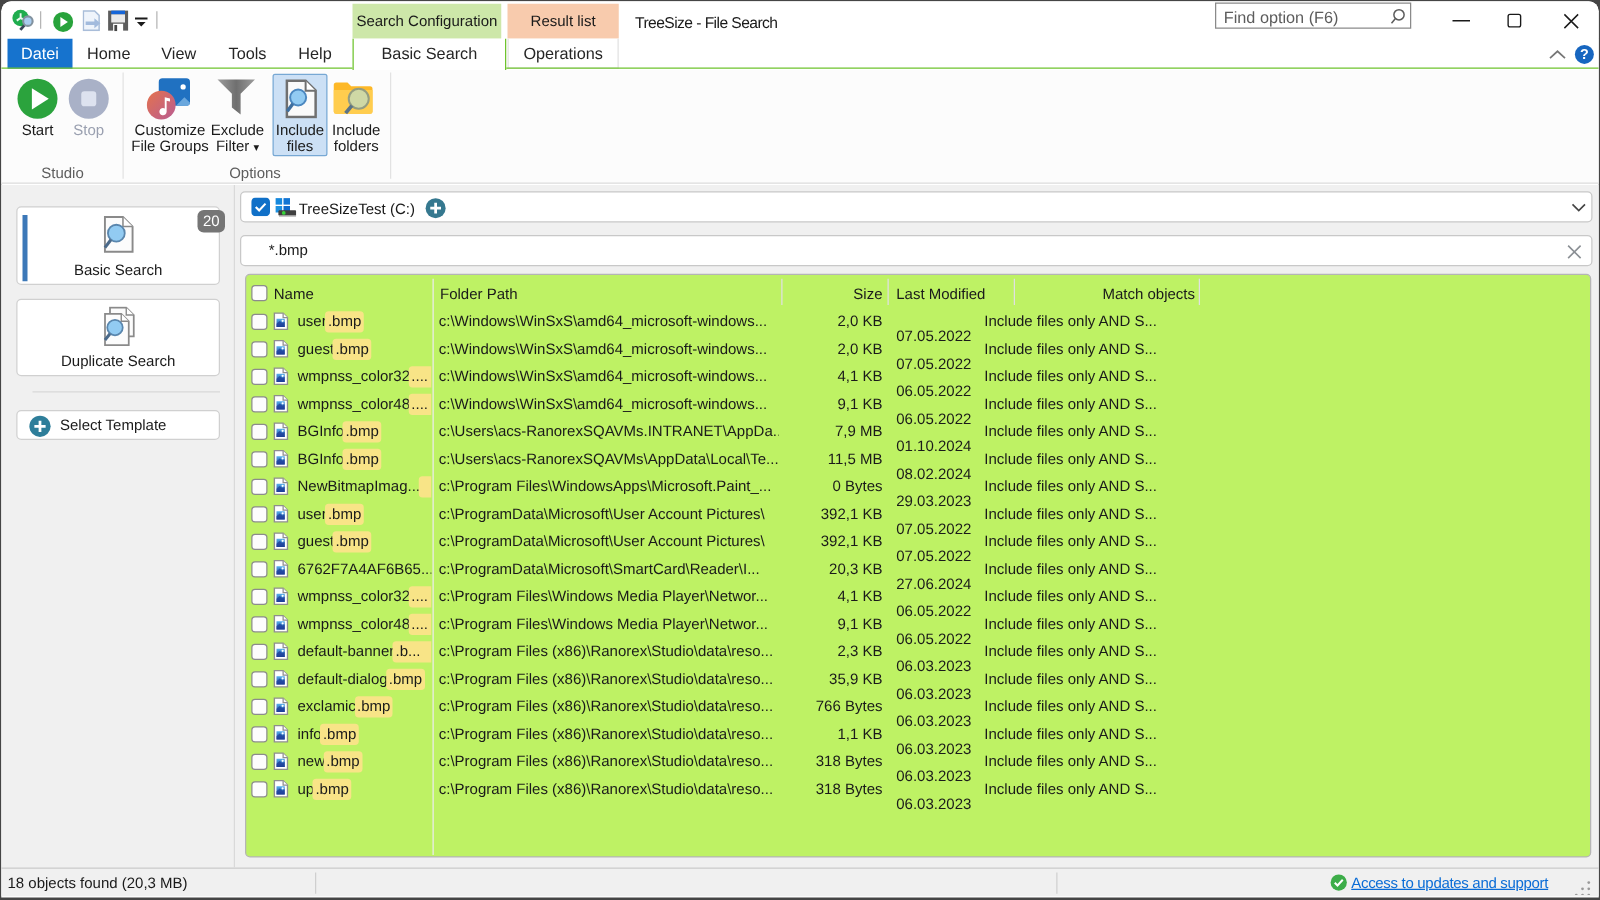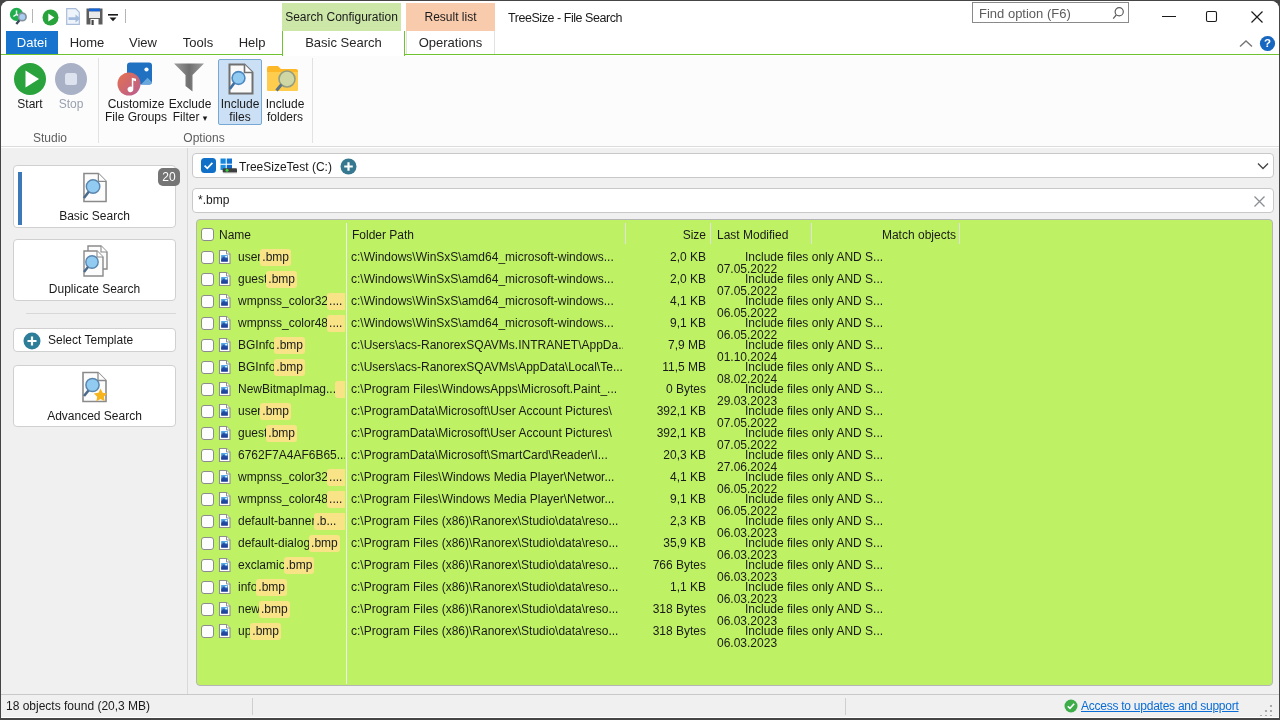--- a/index.html
+++ b/index.html
@@ -32,35 +32,35 @@
 #content{position:absolute;left:0;top:147px;width:100%;height:546px;background:#f0f0f0}
 #sidebar{position:absolute;left:0;top:0;width:187px;height:100%;border-right:1px solid #d9d9d9}
 .card{position:absolute;left:12px;width:163px;background:#fff;border:1px solid #d0d0d0;border-radius:4px}
 .cardlab{position:absolute;width:100%;text-align:center;font-size:12px;color:#1a1a1a}
 .cicon{position:absolute;left:50%;transform:translateX(-50%)}
 #badge{position:absolute;left:157px;top:20px;width:22px;height:18px;background:#757575;border-radius:5px;color:#fff;font-size:12px;text-align:center;line-height:18px;z-index:3}
 #accent{position:absolute;left:4px;top:6px;width:3.5px;height:53px;background:#3c78b8}
 
 #main{position:absolute;left:188px;top:0;width:1089px;height:100%}
 #driverow{position:absolute;left:3px;top:5px;width:1082px;height:25px;background:#fff;border:1px solid #c8c8c8;border-radius:4px}
-#patbox{position:absolute;left:3px;top:40px;width:1082px;height:25px;background:#fff;border:1px solid #c8c8c8;border-radius:4px;font-size:12px;color:#1a1a1a;line-height:23px;padding-left:5px}
+#patbox{position:absolute;left:3px;top:40px;width:1082px;height:25px;background:#fff;border:1px solid #c8c8c8;border-radius:4px;font-size:12px;color:#1a1a1a;line-height:23px;padding-left:22px}
 #tbl{position:absolute;left:7px;top:71px;width:1077px;height:467px;background:#bef264;border:1px solid #b5b5b5;border-radius:4px;overflow:hidden;font-size:12px;color:#1a1a1a}
 #thead{position:absolute;left:0;top:4px;width:100%;height:21px}
 .hsep{position:absolute;top:0;width:1px;height:21px;background:#e0e0e0}
 #colline{position:absolute;left:149px;top:3px;width:1px;height:461px;background:#ececec}
 .cb{position:absolute;left:4px;top:4px;width:13px;height:13px;border:1px solid #8c8c8c;border-radius:3px;background:#fdfdfd}
 .row{position:absolute;left:0;width:100%;height:22px;line-height:22px;white-space:nowrap}
 .row .cb{top:4.5px}
 .fic{position:absolute;left:21px;top:3px}
 .ncell{position:absolute;left:41px;top:0;width:107px;overflow:hidden;display:flex;align-items:center;height:22px;white-space:nowrap}
 .hl{background:#f8e487;border-radius:3px;padding:0 2px;margin-left:-1px;height:17px;display:flex;align-items:center;flex:none}
 .pcell{position:absolute;left:154px;top:0;width:272px;overflow:hidden;display:block;height:22px}
 .scell{position:absolute;left:420px;top:0;width:89px;text-align:right;display:block}
 .dcell{position:absolute;left:520px;top:12px;display:block}
-.mcell{position:absolute;left:548px;top:0;width:199px;text-align:left;display:block}
+.mcell{position:absolute;left:560px;top:0;width:199px;text-align:center;display:block}
 
 #status{position:absolute;left:0;top:693px;width:100%;height:23px;background:#f0f0f0;border-top:1px solid #c9c9c9;font-size:12px;color:#1a1a1a}
 #status .ssep{position:absolute;top:3px;width:1px;height:17px;background:#cfcfcf}
 #uplink{position:absolute;left:1080px;top:4px;color:#0a6cd6;text-decoration:underline;letter-spacing:-0.25px}
 </style></head>
 <body>
 <div id="win">
 
   <div id="titlebar">
     <svg class="abs" style="left:4px;top:2px" width="26" height="26" viewBox="0 0 26 26">
@@ -206,30 +206,20 @@
         </svg>
         <div class="cardlab" style="top:42px">Duplicate Search</div>
       </div>
       <div class="abs" style="left:25px;top:165px;width:150px;height:1px;background:#d8d8d8"></div>
       <div class="card" style="top:180px;height:24px">
         <svg class="abs" style="left:9px;top:3px" width="18" height="18" viewBox="0 0 18 18">
           <circle cx="9" cy="9" r="8.5" fill="#2e7e9a"></circle>
           <path d="M9 4.5 v9 M4.5 9 h9" stroke="#fff" stroke-width="2.2"></path>
         </svg>
         <div class="abs" style="left:34px;top:4px;font-size:12px;color:#1a1a1a">Select Template</div>
-      </div>
-      <div class="card" style="top:217px;height:62px">
-        <svg class="cicon" style="top:5px" width="27" height="33" viewBox="0 0 27 33">
-          <path d="M1.5 1.5 h15 l8 8 v21 h-23 z" fill="#fcfcfc" stroke="#8a8a8a" stroke-width="1.6"></path>
-          <path d="M16.5 1.5 v8 h8" fill="#fff" stroke="#8a8a8a" stroke-width="1.3"></path>
-          <circle cx="11" cy="14" r="6.6" fill="#92cbf2" stroke="#5a86ad" stroke-width="1.5"></circle>
-          <path d="M7 19.5 L2.5 25" stroke="#4b6a8a" stroke-width="2.6"></path>
-          <path d="M19 17.5 l2.1 4.2 4.6 0.7 -3.3 3.3 0.8 4.6 -4.2-2.2 -4.1 2.2 0.8-4.6 -3.4-3.3 4.7-0.7 z" fill="#f6b41d"></path>
-        </svg>
-        <div class="cardlab" style="top:43px">Advanced Search</div>
       </div>
     </div>
     <div id="main">
       <div id="driverow">
         <svg class="abs" style="left:8px;top:4px" width="15" height="15" viewBox="0 0 15 15">
           <rect width="15" height="15" rx="3.5" fill="#1070c8"></rect>
           <path d="M3.6 7.6 L6.3 10.3 L11.4 4.9" fill="none" stroke="#fff" stroke-width="1.7"></path>
         </svg>
         <svg class="abs" style="left:27px;top:3px" width="17" height="17" viewBox="0 0 17 17">
           <rect x="0.5" y="1.5" width="5.2" height="5.2" fill="#1588dd"></rect>

